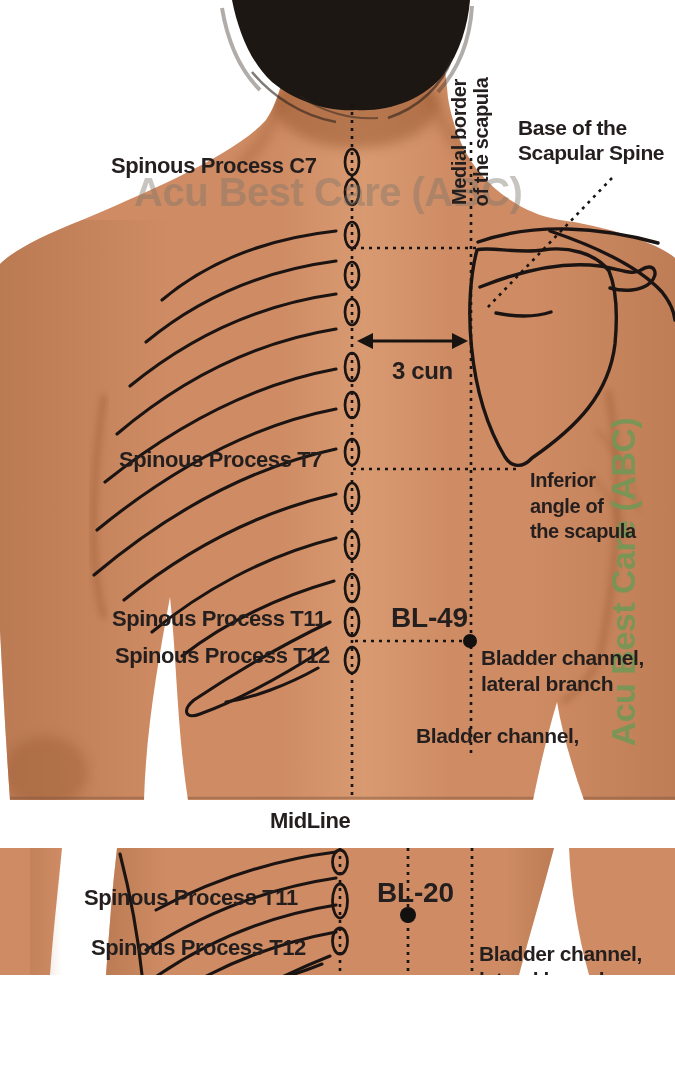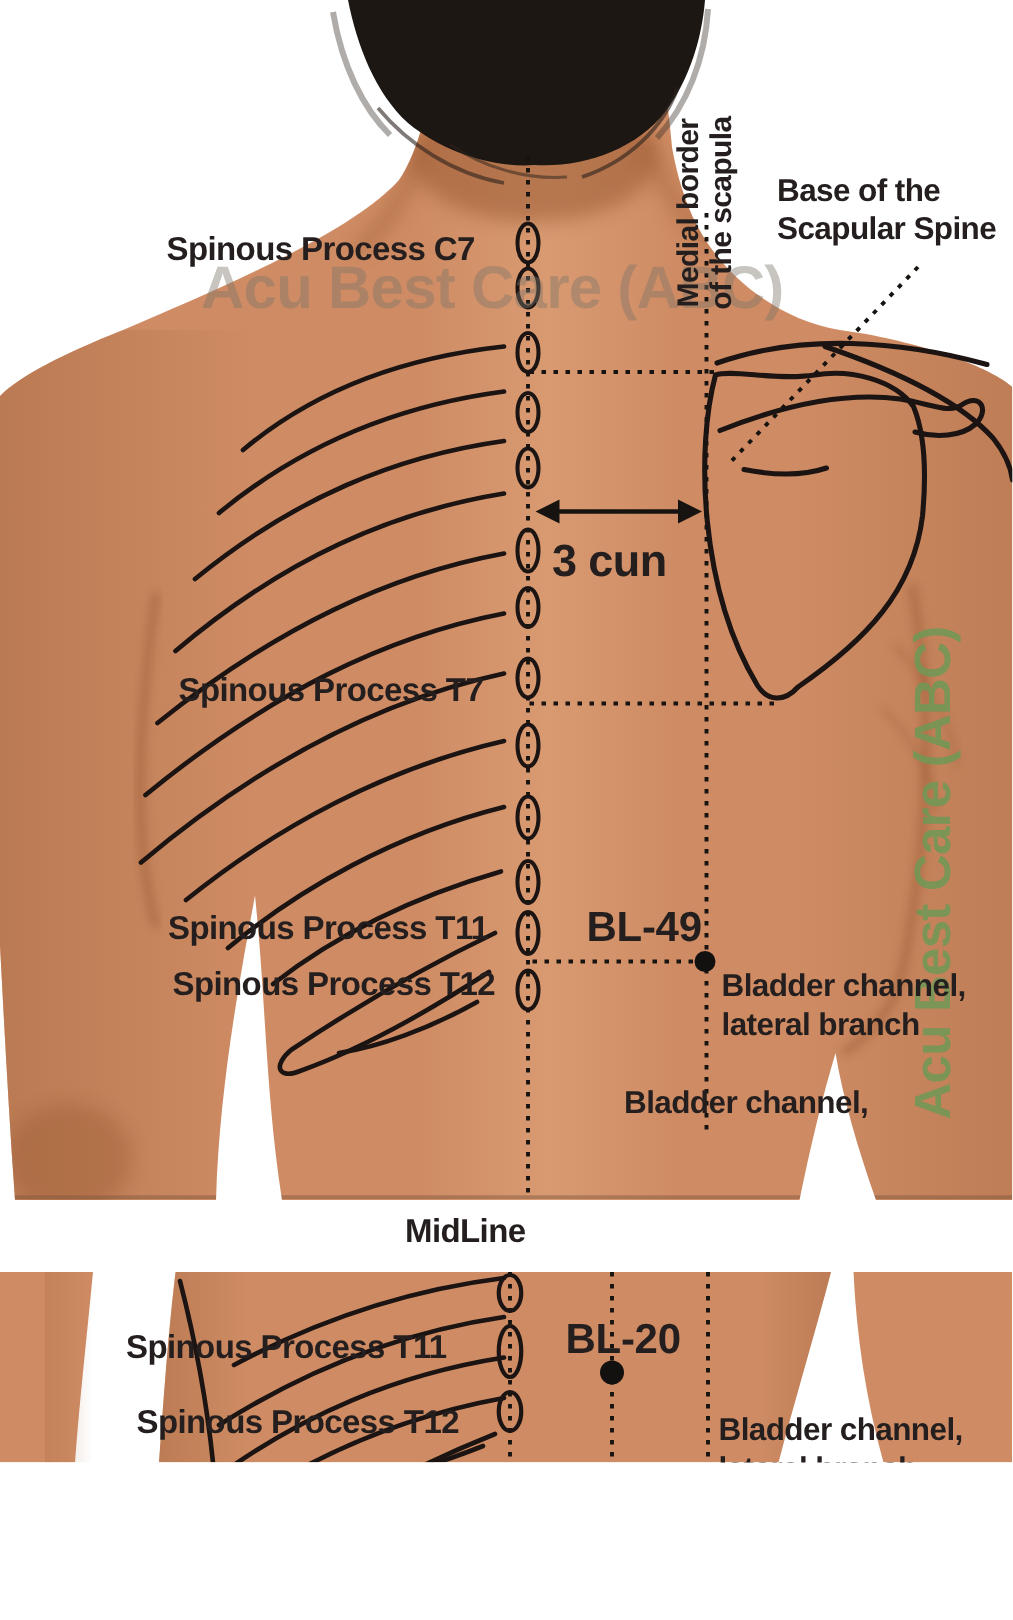--- a/index.html
+++ b/index.html
@@ -160,22 +160,27 @@
     <div class="lbl rot xsmall" style="left:471px;top:142px;line-height:1.08;">
       <span class="ln">Medial border</span>
       <span class="ln">of the scapula</span>
     </div>
 
     <div class="lbl small" style="left:518px;top:116px;line-height:1.18;">
       <span class="ln">Base of the</span>
       <span class="ln">Scapular Spine</span>
     </div>
 
-    <div class="lbl" style="left:368px;top:357px;font-size:30px;">3 cun</div>
-
+    <div class="lbl" style="left:392px;top:357px;font-size:24px;">3 cun</div>
+
+    <div class="lbl xsmall" style="left:530px;top:468px;line-height:1.28;">
+      <span class="ln">Inferior</span>
+      <span class="ln">angle of</span>
+      <span class="ln">the scapula</span>
+    </div>
 
     <div class="lbl pt-label" style="left:391px;top:601px;">BL-49</div>
 
     <div class="lbl small" style="left:481px;top:645px;line-height:1.25;">
       <span class="ln">Bladder channel,</span>
       <span class="ln">lateral branch</span>
     </div>
 
     <div class="lbl small" style="left:416px;top:723px;line-height:1.25;">
       <span class="ln">Bladder channel,</span>

